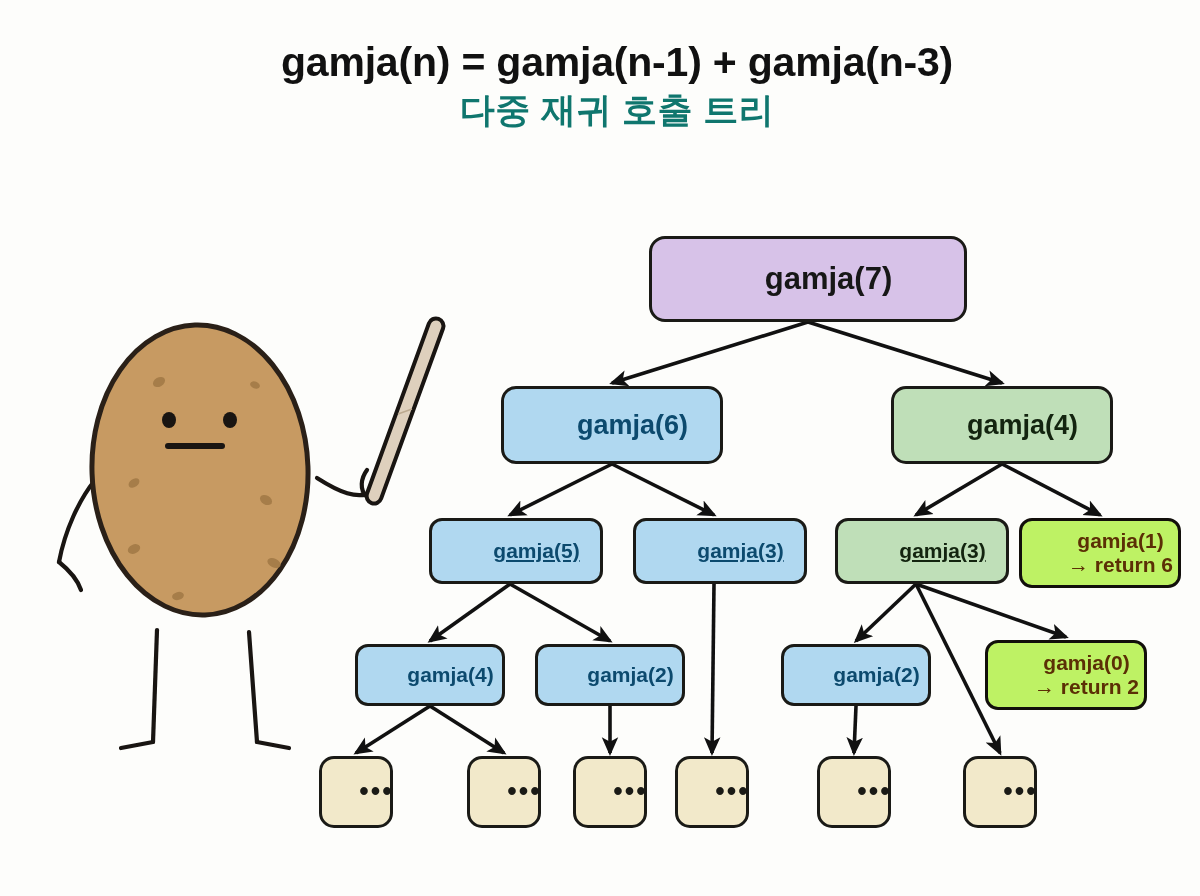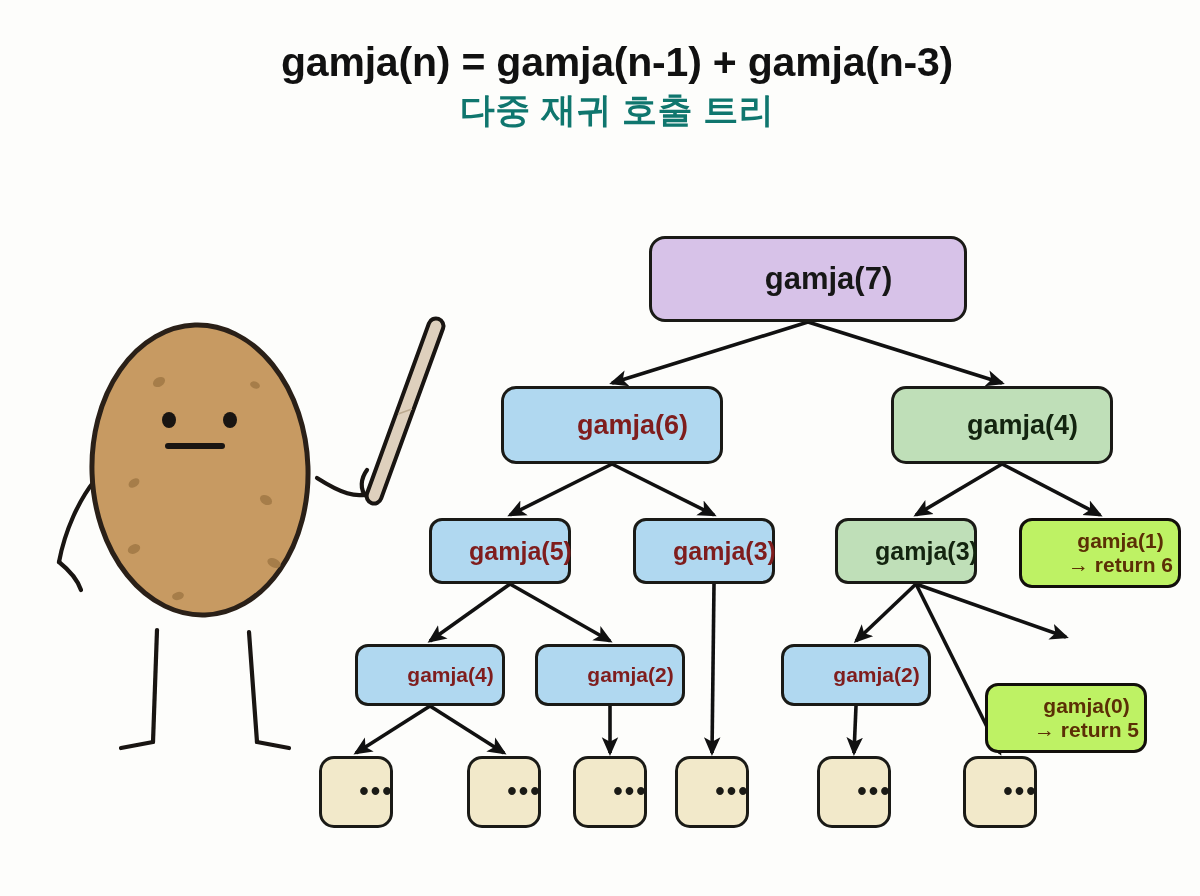--- a/index.html
+++ b/index.html
@@ -63,28 +63,28 @@
     font-weight: bold;
     text-align: center;
     line-height: 1.13;
     z-index: 5;
     padding-left: 41px;
   }
   .node .nlabel { display: block; white-space: nowrap; }
   .node .nsub   { display: block; white-space: nowrap; }
 
   .n-purple { background: #d7c2e8; color: #171717; }
-  .n-blue   { background: #b0d8f0; color: #7f1d1d; }
+  .n-blue   { background: #b0d8f0; color: #0c4a6e; }
   .n-green  { background: #bfdfb8; color: #13240f; }
   .n-orange { background: #bef264; color: #5b2f05; border-color: #120f0b; }
   .n-cream  { background: #f2e9ca; color: #1a1a16; }
 
   .sz-root  { width: 318px; height: 86px; font-size: 31px; border-radius: 16px; }
   .sz-l2    { width: 222px; height: 78px; font-size: 27px; border-radius: 15px; }
-  .sz-l3    { width: 142px; height: 66px; font-size: 25px; }
+  .sz-l3    { width: 174px; height: 66px; font-size: 21px; text-decoration: underline; }
   .sz-l4    { width: 150px; height: 62px; font-size: 21px; }
   .sz-ret   { width: 162px; height: 70px; font-size: 21px; }
   .sz-dots  { width: 74px; height: 72px; font-size: 24px; border-radius: 15px; }
 
   .dots-glyph { letter-spacing: 2px; line-height: 0.5; font-size: 27px; }
 </style>
 </head>
 <body>
 
 <div id="stage">
@@ -186,23 +186,23 @@
       </div>
       <div class="node n-blue sz-l4" style="left: 338px; top: 644px;">
         <span class="nlabel">gamja(4)</span>
       </div>
       <div class="node n-blue sz-l4" style="left: 518px; top: 644px;">
         <span class="nlabel">gamja(2)</span>
       </div>
       <div class="node n-blue sz-l4" style="left: 764px; top: 644px;">
         <span class="nlabel">gamja(2)</span>
       </div>
-      <div class="node n-orange sz-ret" style="left: 968px; top: 640px; margin-top: 43px;">
+      <div class="node n-orange sz-ret" style="left: 968px; top: 640px;">
         <span class="nlabel">gamja(0)</span>
-        <span class="nsub">→ return 5</span>
+        <span class="nsub">→ return 2</span>
       </div>
       <div class="node n-cream sz-dots" style="left: 302px; top: 756px;">
         <span class="nlabel dots-glyph">•••</span>
       </div>
       <div class="node n-cream sz-dots" style="left: 450px; top: 756px;">
         <span class="nlabel dots-glyph">•••</span>
       </div>
       <div class="node n-cream sz-dots" style="left: 556px; top: 756px;">
         <span class="nlabel dots-glyph">•••</span>
       </div>

